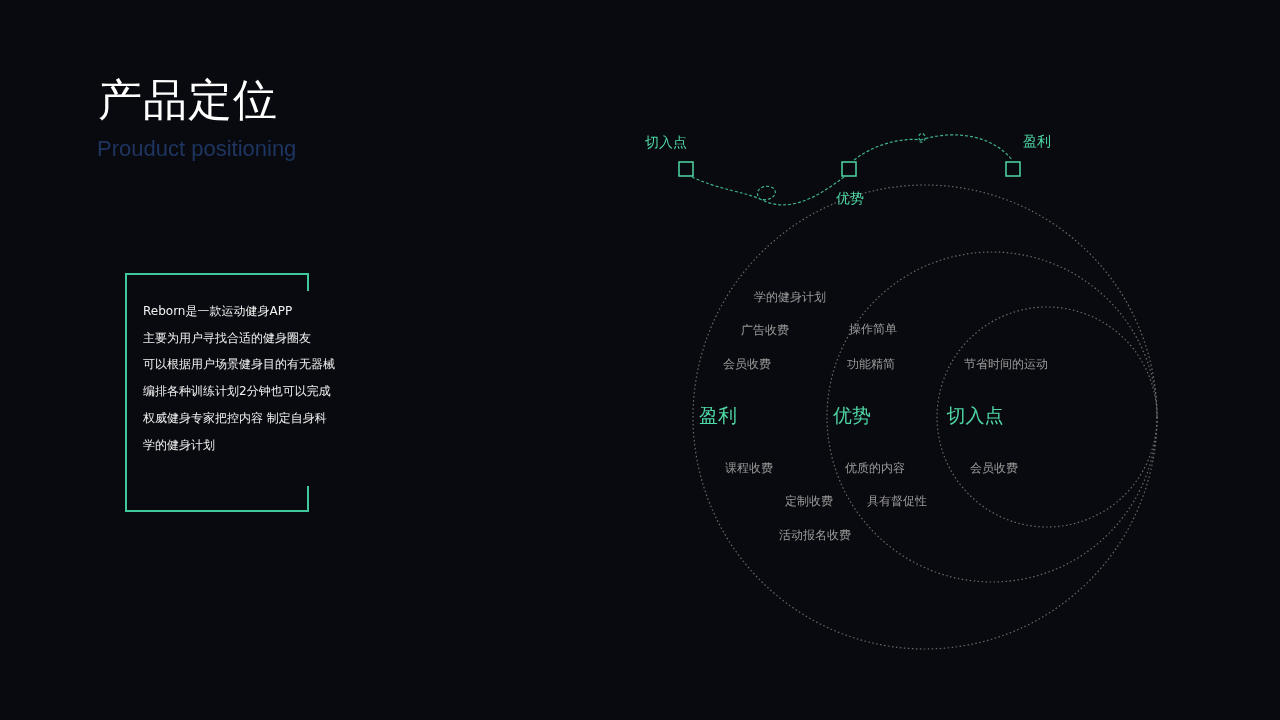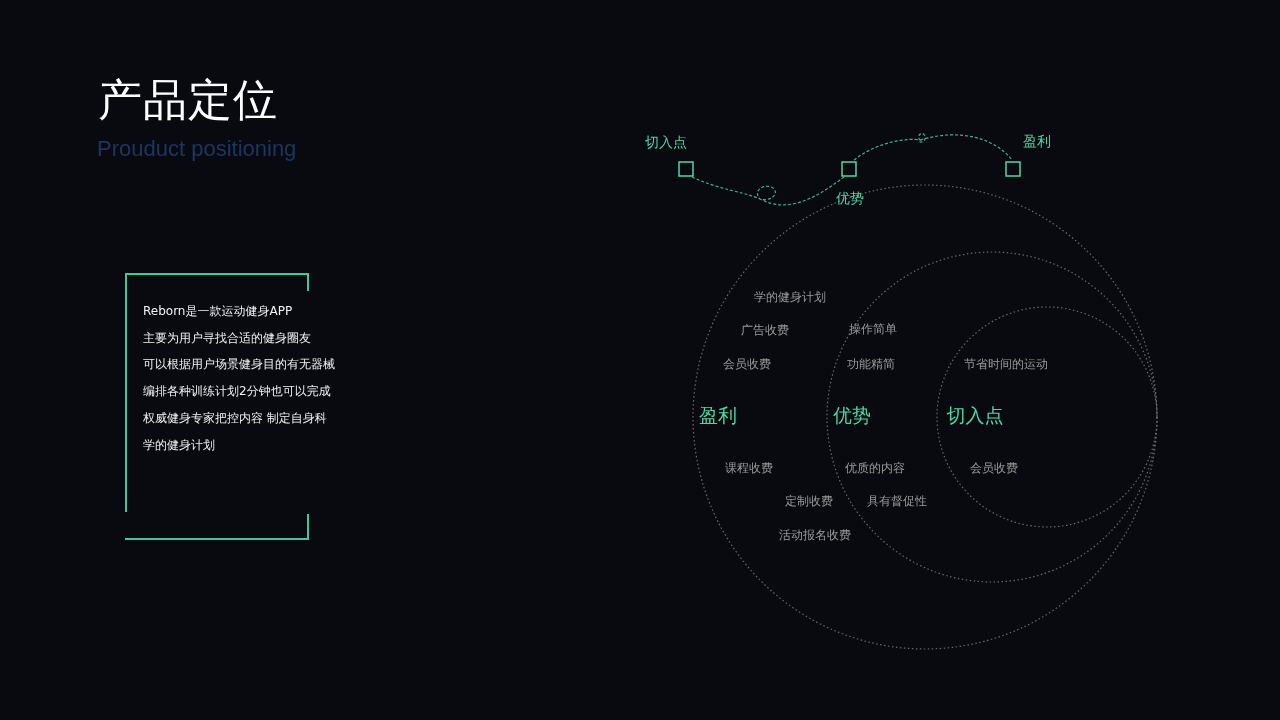--- a/index.html
+++ b/index.html
@@ -1,20 +1,20 @@
 <!DOCTYPE html>
 <html><head>
 <meta charset="utf-8">
 <style>
   html, body { margin:0; padding:0; }
   body { width:1280px; height:720px; background:#090a0f; position:relative; overflow:hidden;
          font-family:"DejaVu Sans","Liberation Sans",sans-serif; }
   .title-cn { position:absolute; left:98px; top:70px; font-size:44px; color:#ffffff; letter-spacing:1px; line-height:60px; }
   .title-en { position:absolute; left:97px; top:130px; font-size:22px; color:#1e3560; line-height:38px; font-family:Liberation Sans, sans-serif; }
-  .desc-box { position:absolute; left:125px; top:273px; width:184px; height:267px; }
+  .desc-box { position:absolute; left:125px; top:273px; width:184px; height:239px; }
   .desc-box .br { position:absolute; border-color:#3fc89b; border-style:solid; }
   .br-left { left:0; top:0; width:0; height:239px; border-width:0 0 0 2px; }
   .br-top { left:0; top:0; width:184px; height:0; border-width:2px 0 0 0; }
   .br-bot { left:0; bottom:0; width:184px; height:0; border-width:0 0 2px 0; }
   .br-rt { right:0; top:0; width:0; height:18px; border-width:0 2px 0 0; }
   .br-rb { right:0; bottom:0; width:0; height:26px; border-width:0 2px 0 0; }
   .desc-lines { position:absolute; left:18px; top:25px; margin:0; padding:0; list-style:none; }
   .desc-lines li { color:#f2f2f2; font-size:12px; line-height:26.7px; white-space:nowrap; }
   svg.diagram { position:absolute; left:0; top:0; }
   .lbl { position:absolute; white-space:nowrap; transform:translate(-50%,-50%); }

